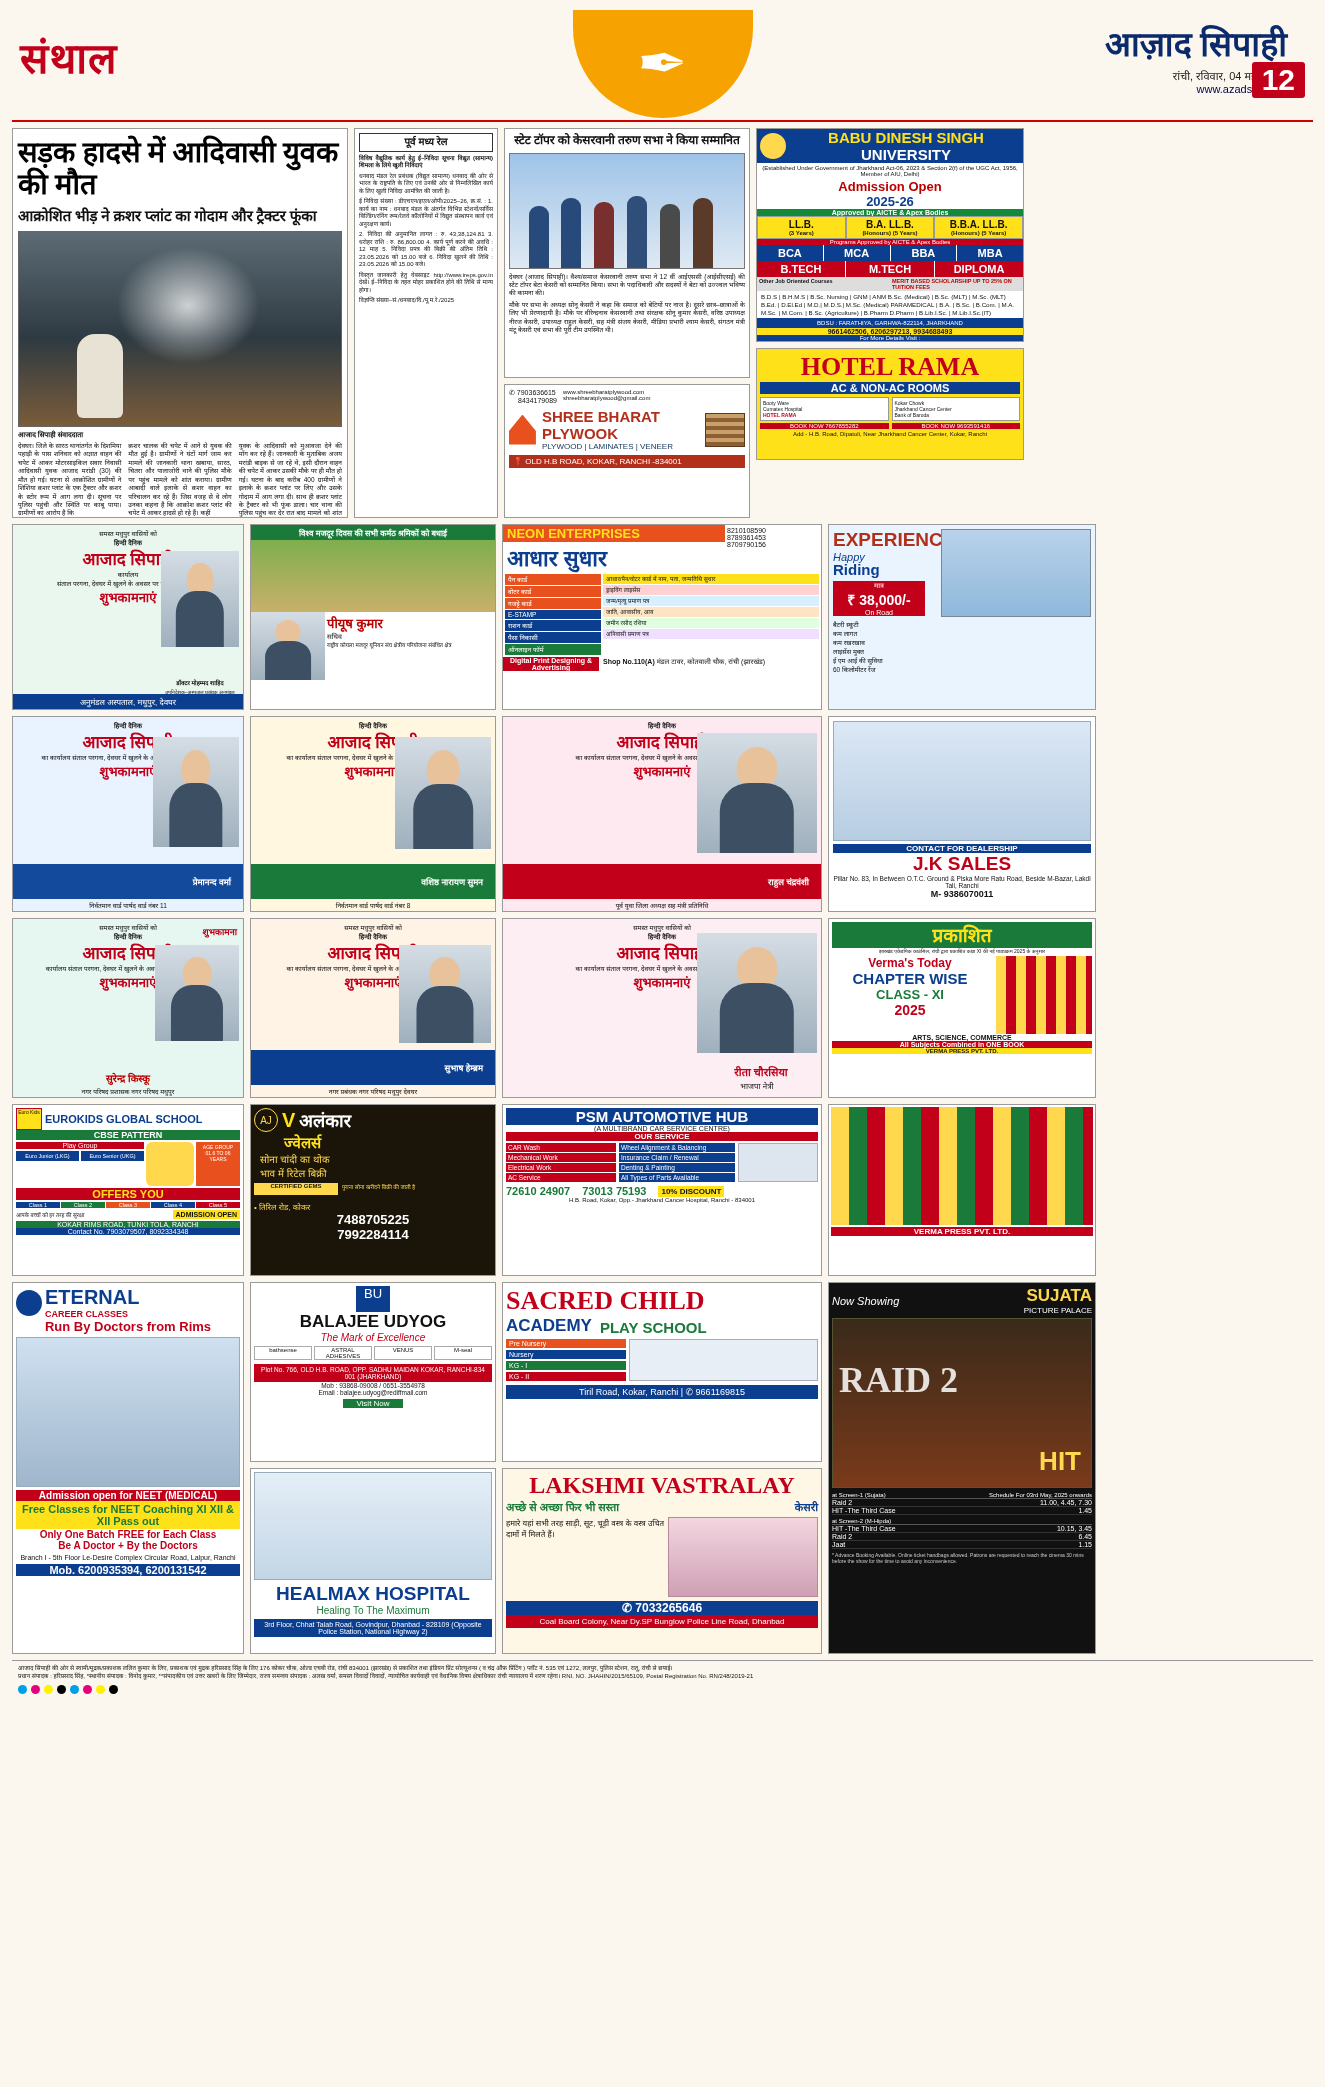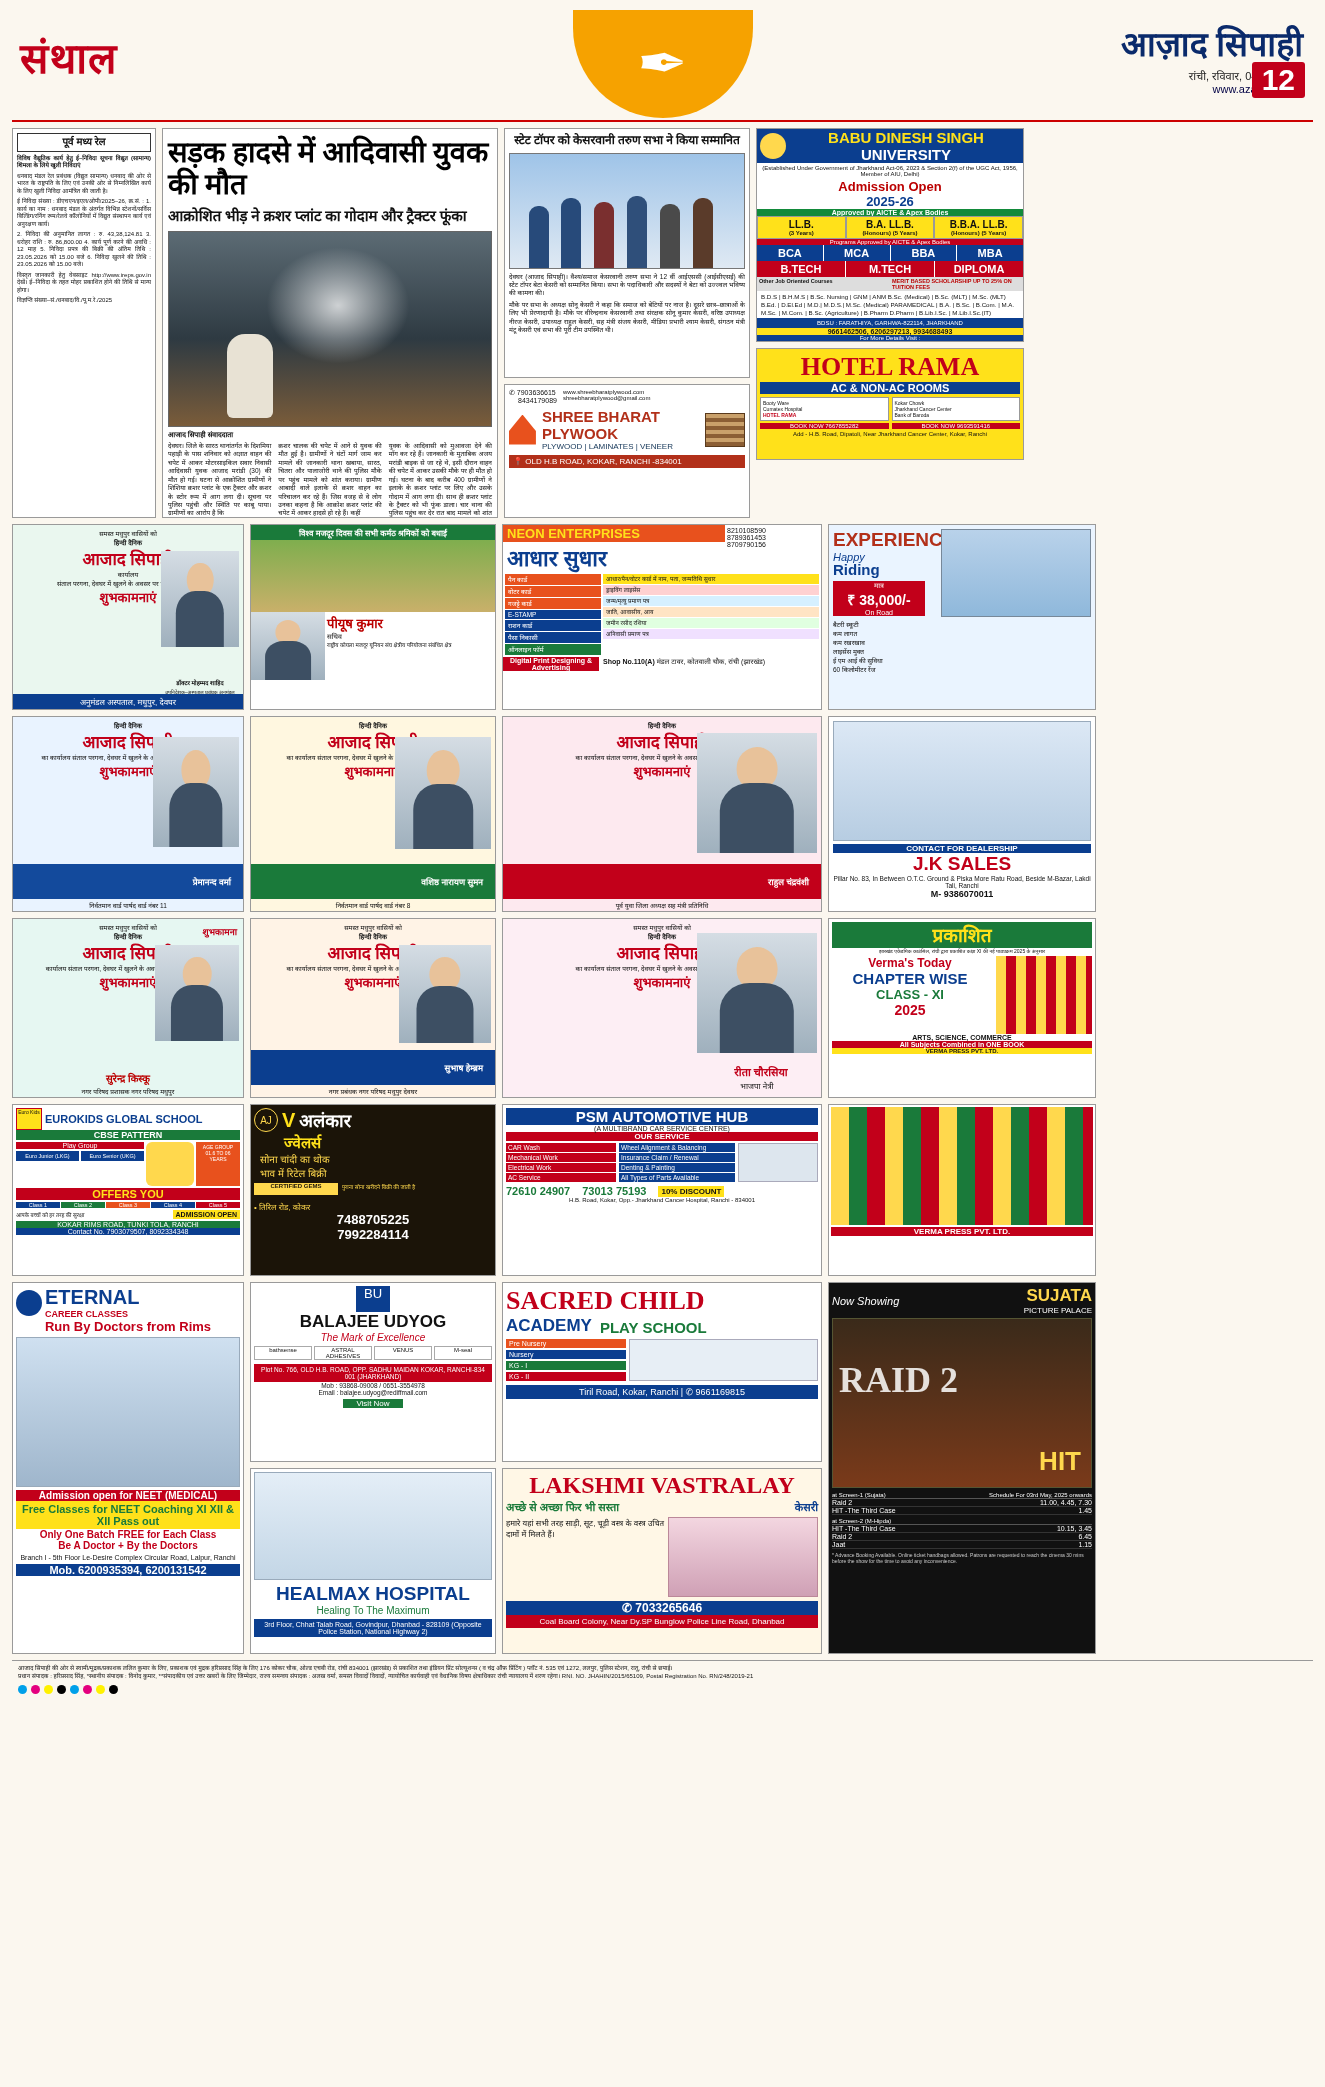--- a/index.html
+++ b/index.html
@@ -20,21 +20,21 @@
   .mast-left .logo {
     font-size:42px; font-weight:bold; color:#c2001a;
     font-family:"Liberation Serif", serif; letter-spacing:1px;
   }
   .mast-center {
     position:absolute; left:50%; transform:translateX(-50%); top:0;
     width:180px; height:108px; background:#f6a200;
     border-radius:0 0 90px 90px; display:flex; align-items:center; justify-content:center;
   }
   .mast-center .pen { color:#fff; font-size:60px; line-height:1; }
-  .mast-right { position:absolute; right:10px; top:10px; text-align:right; }
+  .mast-right { position:absolute; right:26px; top:10px; text-align:right; }
   .mast-right .title {
     font-size:34px; font-weight:bold; color:#0a2a6b;
     font-family:"Liberation Serif", serif;
   }
   .mast-right .sub { font-size:11px; color:#222; margin-top:2px; }
   .mast-right .web { font-size:11px; color:#004; }
   .pageno {
     position:absolute; right:8px; top:52px;
     background:#c2001a; color:#fff; font-size:30px; font-weight:bold;
     padding:1px 10px; border-radius:3px;
@@ -141,43 +141,43 @@
       <div class="sub">रांची, रविवार, 04 मई, 2025</div>
       <div class="web">www.azadsipahi.in</div>
     </div>
     <div class="pageno">12</div>
   </div>
 
   <div class="grid">
 
     <div class="row">
 
+      <div class="box news" style="height:390px;">
+        <h1>सड़क हादसे में आदिवासी युवक की मौत</h1>
+        <h2>आक्रोशित भीड़ ने क्रशर प्लांट का गोदाम और ट्रैक्टर फूंका</h2>
+        <div class="photo">
+          <div class="smoke"></div>
+          <div class="fig"></div>
+        </div>
+        <div class="cap">आजाद सिपाही संवाददाता</div>
+        <div class="cols">
+          <div>देवघर। जिले के सारठ थानांतर्गत के दिशमिया पहाड़ी के पास शनिवार को अज्ञात वाहन की चपेट में आकर मोटरसाइकिल सवार निवासी आदिवासी युवक आजाद मरांडी (30) की मौत हो गई। घटना से आक्रोशित ग्रामीणों ने शिशिया क्रशर प्लांट के एक ट्रैक्टर और क्रशर के स्टोर रूम में आग लगा दी। सूचना पर पुलिस पहुंची और स्थिति पर काबू पाया। ग्रामीणों का आरोप है कि</div>
+          <div>क्रशर चालक की चपेट में आने से युवक की मौत हुई है। ग्रामीणों ने घंटों मार्ग जाम कर मामले की जानकारी थाना खबाया, सारठ, चितरा और पालाजोरी थाने की पुलिस मौके पर पहुंच मामले को शांत कराया। ग्रामीण आबादी वाले इलाके से क्रशर वाहन का परिचालन कर रहे हैं। जिस वजह से वे लोग उनका कहना है कि आक्रोश क्रशर प्लांट की चपेट में आकर हादसे हो रहे हैं। कहीं</div>
+          <div>युवक के आदिवासी को मुआवजा देने की माँग कर रहे हैं। जानकारी के मुताबिक अजय मरांडी बाइक से जा रहे थे, इसी दौरान वाहन की चपेट में आकर उसकी मौके पर ही मौत हो गई। घटना के बाद करीब 400 ग्रामीणों ने इलाके के क्रशर प्लांट पर लिए और उसके गोदाम में आग लगा दी। साथ ही क्रशर प्लांट के ट्रैक्टर को भी फूंक डाला। चार थाना की पुलिस पहुंच कर देर रात बाद मामले को शांत कराया।</div>
+        </div>
+      </div>
+
       <div class="box rail" style="height:390px;">
         <div class="rhead">पूर्व मध्य रेल</div>
         <p class="bold center">विविध वैद्युतिक कार्य हेतु ई–निविदा सूचना विद्युत (सामान्य) शिमला के लिये खुली निविदाएं</p>
         <p>धनबाद मंडल रेल प्रबंधक (विद्युत सामान्य) धनबाद की ओर से भारत के राष्ट्रपति के लिए एवं उनकी ओर से निम्नलिखित कार्य के लिए खुली निविदा आमंत्रित की जाती है।</p>
         <p>ई निविदा संख्या : डीएचएन/इएल/ओपी/2025–26, क्र.सं. : 1. कार्य का नाम : धनबाद मंडल के अंतर्गत विभिन्न स्टेशनों/सर्विस बिल्डिंग/रनिंग रूम/रेलवे कॉलोनियों में विद्युत संस्थापन कार्य एवं अनुरक्षण कार्य।</p>
         <p>2. निविदा की अनुमानित लागत : रु. 43,38,124.81 3. धरोहर राशि : रु. 86,800.00 4. कार्य पूर्ण करने की अवधि : 12 माह 5. निविदा प्रपत्र की बिक्री की अंतिम तिथि : 23.05.2026 को 15.00 बजे 6. निविदा खुलने की तिथि : 23.05.2026 को 15.00 बजे।</p>
         <p>विस्तृत जानकारी हेतु वेबसाइट http://www.ireps.gov.in देखें। ई–निविदा के तहत मोहर प्रकाशित होने की तिथि से मान्य होगा।</p>
         <p class="center">विज्ञप्ति संख्या–सं./धनबाद/वि./पू.म.रे./2025</p>
-      </div>
-
-      <div class="box news" style="height:390px;">
-        <h1>सड़क हादसे में आदिवासी युवक की मौत</h1>
-        <h2>आक्रोशित भीड़ ने क्रशर प्लांट का गोदाम और ट्रैक्टर फूंका</h2>
-        <div class="photo">
-          <div class="smoke"></div>
-          <div class="fig"></div>
-        </div>
-        <div class="cap">आजाद सिपाही संवाददाता</div>
-        <div class="cols">
-          <div>देवघर। जिले के सारठ थानांतर्गत के दिशमिया पहाड़ी के पास शनिवार को अज्ञात वाहन की चपेट में आकर मोटरसाइकिल सवार निवासी आदिवासी युवक आजाद मरांडी (30) की मौत हो गई। घटना से आक्रोशित ग्रामीणों ने शिशिया क्रशर प्लांट के एक ट्रैक्टर और क्रशर के स्टोर रूम में आग लगा दी। सूचना पर पुलिस पहुंची और स्थिति पर काबू पाया। ग्रामीणों का आरोप है कि</div>
-          <div>क्रशर चालक की चपेट में आने से युवक की मौत हुई है। ग्रामीणों ने घंटों मार्ग जाम कर मामले की जानकारी थाना खबाया, सारठ, चितरा और पालाजोरी थाने की पुलिस मौके पर पहुंच मामले को शांत कराया। ग्रामीण आबादी वाले इलाके से क्रशर वाहन का परिचालन कर रहे हैं। जिस वजह से वे लोग उनका कहना है कि आक्रोश क्रशर प्लांट की चपेट में आकर हादसे हो रहे हैं। कहीं</div>
-          <div>युवक के आदिवासी को मुआवजा देने की माँग कर रहे हैं। जानकारी के मुताबिक अजय मरांडी बाइक से जा रहे थे, इसी दौरान वाहन की चपेट में आकर उसकी मौके पर ही मौत हो गई। घटना के बाद करीब 400 ग्रामीणों ने इलाके के क्रशर प्लांट पर लिए और उसके गोदाम में आग लगा दी। साथ ही क्रशर प्लांट के ट्रैक्टर को भी फूंक डाला। चार थाना की पुलिस पहुंच कर देर रात बाद मामले को शांत कराया।</div>
-        </div>
       </div>
 
       <div style="width:246px; display:flex; flex-direction:column; gap:6px;">
         <div class="box news2" style="height:250px;">
           <h3>स्टेट टॉपर को केसरवानी तरुण सभा ने किया सम्मानित</h3>
           <div class="photo">
             <div class="p" style="left:8%"></div>
               <div class="p" style="left:22%;height:70px"></div>
             <div class="p" style="left:36%;height:66px;background:#7a2f2f"></div>
             <div class="p" style="left:50%;height:72px;background:#2f4f7a"></div>

